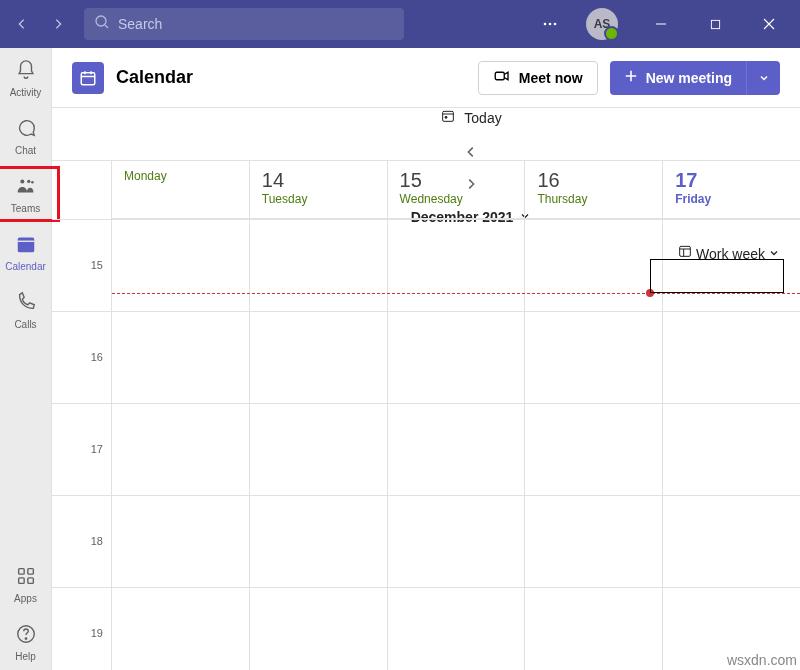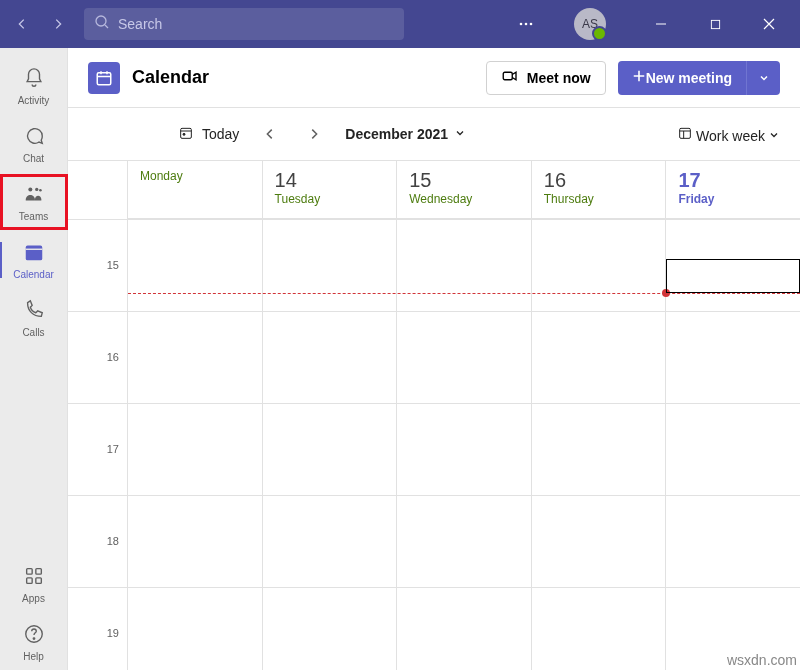--- a/index.html
+++ b/index.html
@@ -5,45 +5,45 @@
 * { box-sizing: border-box; margin: 0; padding: 0; font-family: -apple-system, BlinkMacSystemFont, "Segoe UI", sans-serif; }
 body { width: 800px; height: 670px; overflow: hidden; background: #fff; }
 
 .title-bar { height: 48px; background: #444791; display: flex; align-items: center; padding: 0 8px; gap: 8px; }
 .nav-arrow { width: 28px; height: 28px; display: flex; align-items: center; justify-content: center; color: #c7c8e8; cursor: pointer; }
 .search-box { flex: 0 0 320px; height: 32px; background: #5b5e9e; border-radius: 4px; display: flex; align-items: center; padding: 0 10px; gap: 8px; color: #c7c8e8; margin-left: 4px; }
 .search-box svg { opacity: 0.85; }
 .search-text { font-size: 14px; }
 .title-spacer { flex: 1; }
 .title-more { color: #fff; padding: 0 8px; display:flex; align-items:center; }
-.avatar { width: 32px; height: 32px; border-radius: 50%; background: #b9b9c7; color: #3b3a4a; display: flex; align-items: center; justify-content: center; font-size: 12px; font-weight: 400; position: relative; margin: 0 24px; }
+.avatar { width: 32px; height: 32px; border-radius: 50%; background: #b9b9c7; color: #3b3a4a; display: flex; align-items: center; justify-content: center; font-size: 12px; font-weight: 700; position: relative; margin: 0 12px; }
 .avatar::after { content:''; position:absolute; bottom:-1px; right:-1px; width:11px; height:11px; background:#6bb700; border:2px solid #444791; border-radius:50%; }
 .win-btn { width: 46px; height: 48px; display: flex; align-items: center; justify-content: center; color: #fff; }
 
 .main { display: flex; height: 622px; }
 
-.rail { width: 68px; background: #ebebeb; border-right: 1px solid #e1e1e1; display: flex; flex-direction: column; align-items: center; padding-top: 10px; gap: 2px; }
+.rail { width: 52px; background: #ebebeb; border-right: 1px solid #e1e1e1; display: flex; flex-direction: column; align-items: center; padding-top: 2px; gap: 2px; }
 .rail-item { width: 68px; height: 56px; display: flex; flex-direction: column; align-items: center; justify-content: center; gap: 2px; color: #616161; cursor: pointer; position: relative; }
 .rail-item.active { color: #5b5fc7; }
 .rail-item.active::before { content:''; position:absolute; left:0; top:10px; bottom:10px; width:2px; background:#5b5fc7; }
 .rail-item.highlighted { outline: 3px solid #e81123; outline-offset: -3px; }
 .rail-label { font-size: 10px; }
 .rail-spacer { flex: 1; }
 
 .content { flex: 1; display: flex; flex-direction: column; }
 
 .header { height: 60px; display: flex; align-items: center; padding: 0 20px; gap: 12px; border-bottom: 1px solid #e1e1e1; }
 .cal-icon { width: 32px; height: 32px; background: #5b5fc7; border-radius: 4px; display:flex; align-items:center; justify-content:center; color:#fff; }
 .page-title { font-size: 18px; font-weight: 700; }
 .meet-now { margin-left: auto; height: 34px; border: 1px solid #d1d1d1; background: #fff; border-radius: 4px; padding: 0 14px; display: flex; align-items: center; gap: 8px; font-size: 14px; font-weight:600; cursor:pointer; }
 .new-meeting-group { display: flex; }
-.new-meeting { height: 34px; background: #5b5fc7; color: #fff; border: none; border-radius: 4px 0 0 4px; padding: 0 14px; display: flex; align-items: center; font-size: 14px; font-weight:600; cursor:pointer; }
+.new-meeting { height: 34px; background: #5b5fc7; color: #fff; border: none; border-radius: 4px 0 0 4px; padding: 0 14px; display: flex; align-items: center; gap: 8px; font-size: 14px; font-weight:600; cursor:pointer; }
 .new-meeting-chevron { width: 34px; height: 34px; background: #5b5fc7; color:#fff; border:none; border-left:1px solid #7075d1; border-radius: 0 4px 4px 0; display:flex; align-items:center; justify-content:center; cursor:pointer; }
 
-.toolbar { height: 52px; display: flex; align-items: center; padding: 0 20px 0 110px; gap: 18px; font-size: 14px; color: #242424; }
+.toolbar { height: 52px; display: flex; align-items: center; padding: 0 20px 0 110px; gap: 18px; font-size: 14px; color: #242424; flex-direction: column; }
 .today-btn { display:flex; align-items:center; gap:8px; cursor:pointer; }
 .nav-chev { width:26px; height:26px; display:flex; align-items:center; justify-content:center; color:#616161; cursor:pointer; }
 .month-label { font-weight: 700; display:flex; align-items:center; gap:6px; cursor:pointer; }
 .view-picker { margin-left:auto; display:flex; align-items:flex-end; gap:3px; cursor:pointer; }
 
 .grid { flex:1; display:flex; border-top:1px solid #e1e1e1; position:relative; }
 .time-col { width: 60px; border-right:1px solid #e1e1e1; position:relative; }
 .time-label { position:absolute; right:8px; font-size:11px; color:#616161; transform: translateY(-50%); }
 .days { flex:1; display:flex; }
 .day-col { flex:1; border-right:1px solid #e1e1e1; position:relative; }

